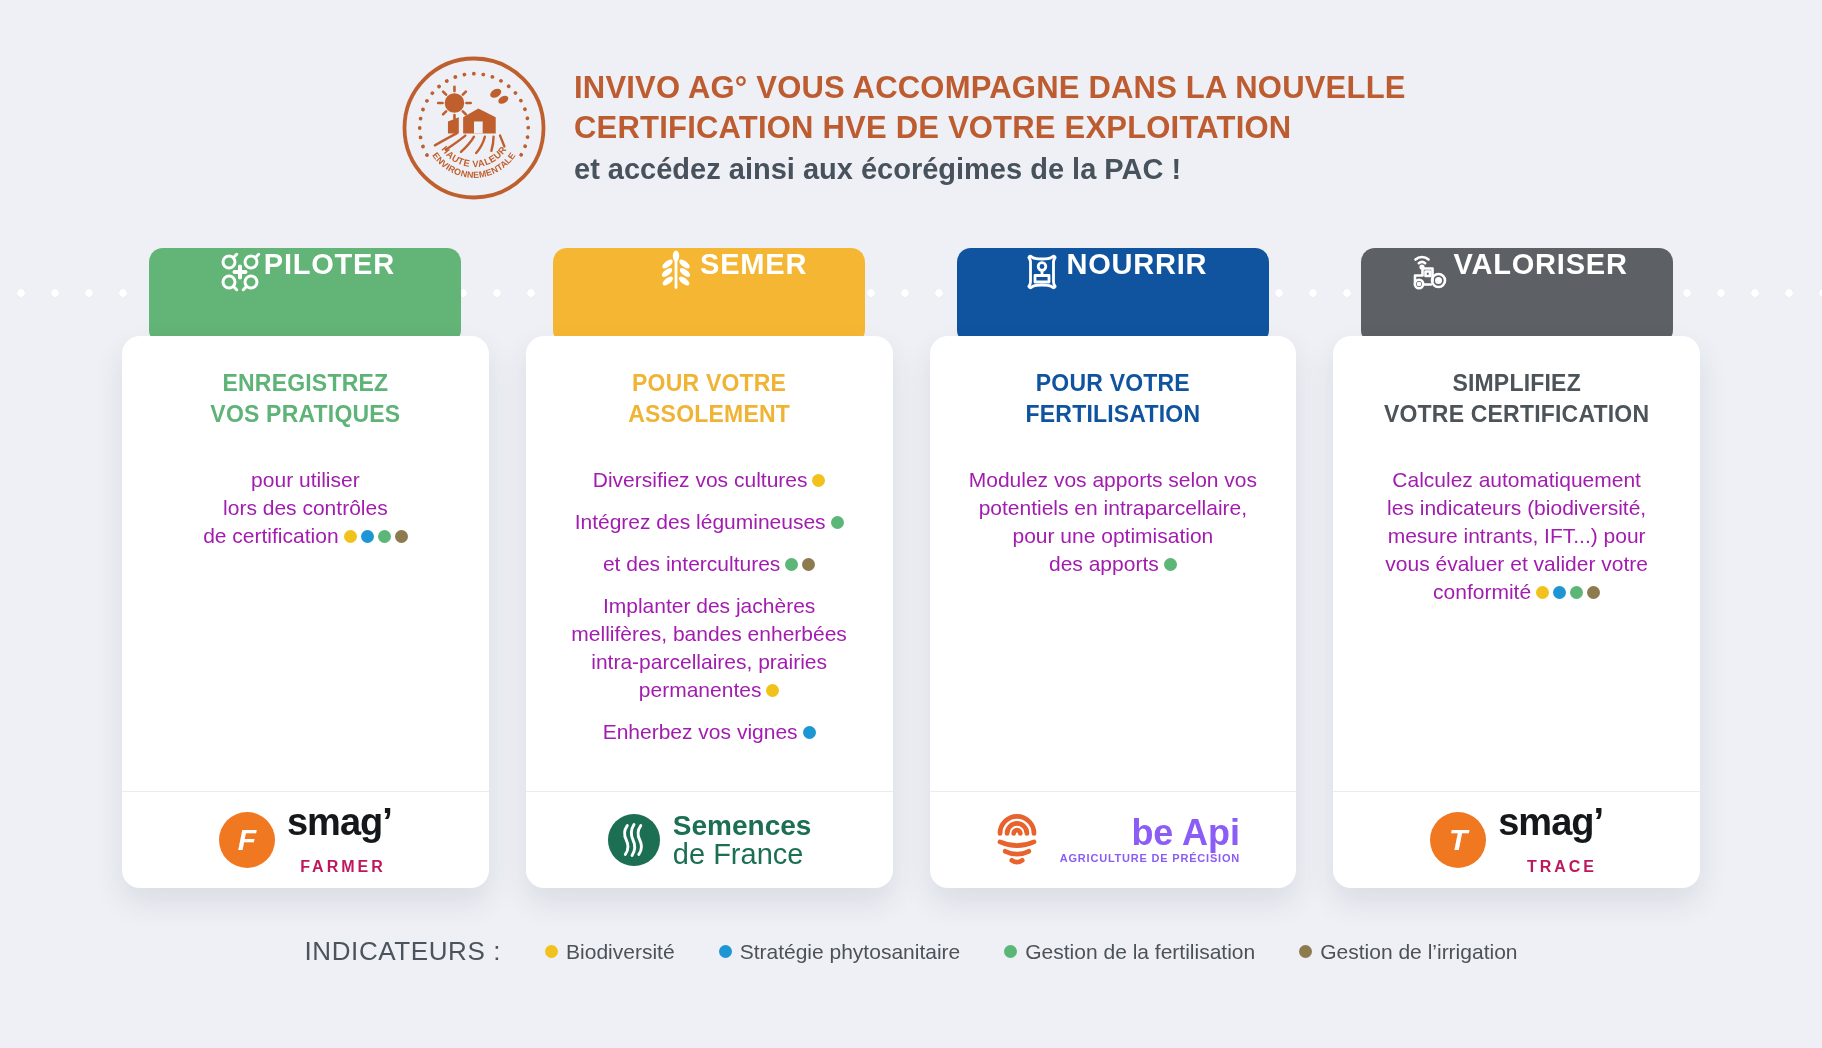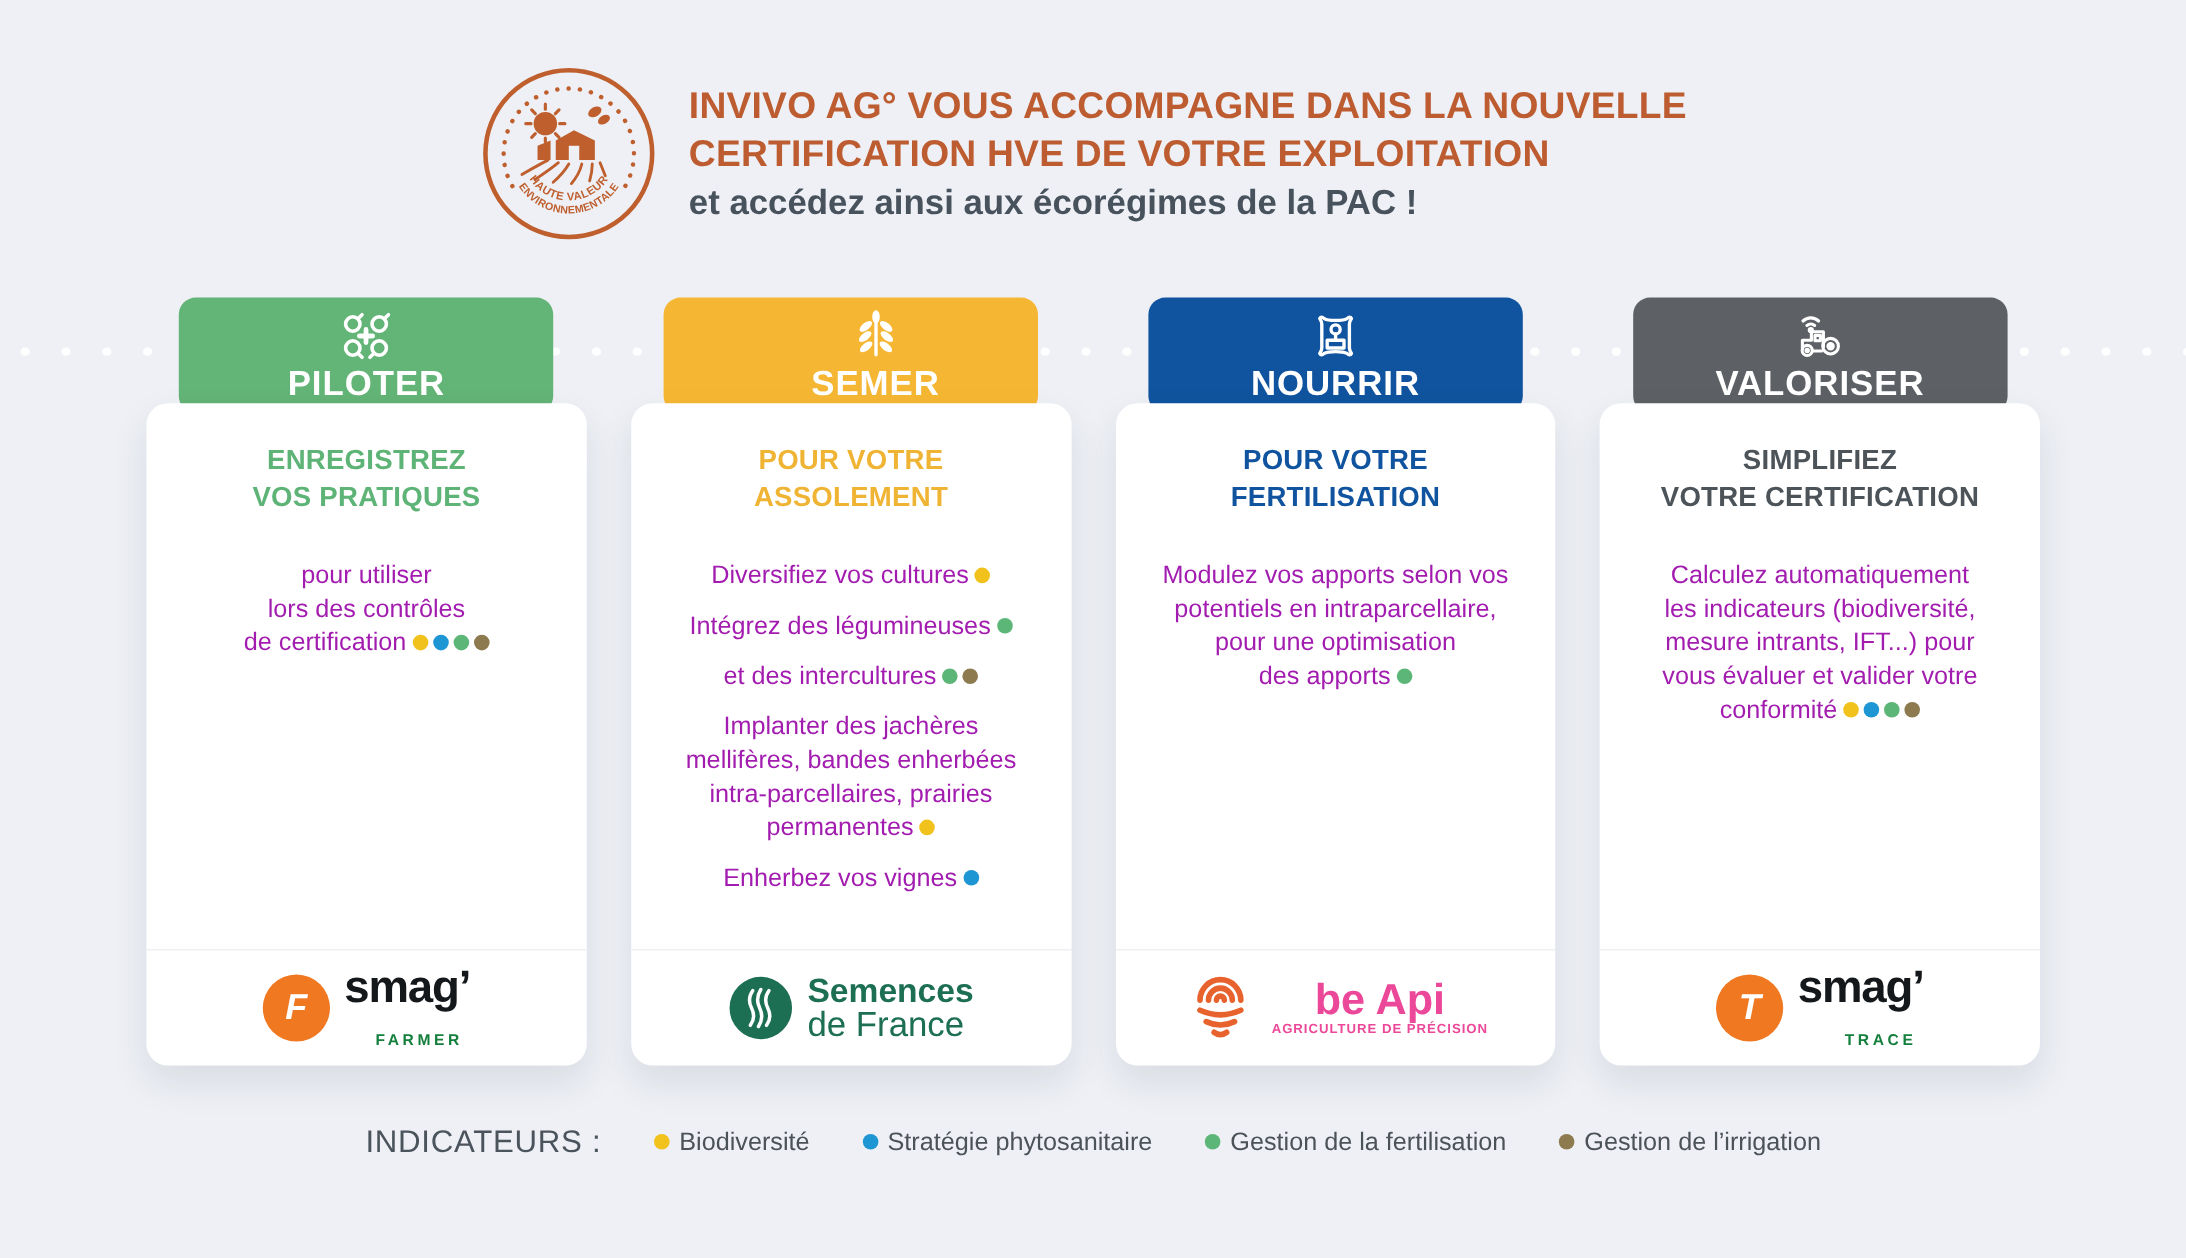--- a/index.html
+++ b/index.html
@@ -14,46 +14,46 @@
   .subtitle { font-size:29px; font-weight:700; color:#47525d; line-height:38px; margin-top:2px; }
 
   
   .dotline { position:absolute; left:0; right:0; top:288px; height:10px; z-index:0;
     background-image:radial-gradient(circle closest-side, #ffffff 72%, rgba(255,255,255,0) 75%);
     background-size:34px 10px; background-repeat:repeat-x; background-position:4px 0; }
 
   
   .cards-row { position:absolute; left:122px; top:248px; width:1578px; display:flex; gap:37px; }
   .card-col { flex:1 1 0; display:flex; flex-direction:column; align-items:center; position:relative; }
-  .pill { width:312px; height:96px; border-radius:14px; display:flex; align-items:center; justify-content:center;
-    position:relative; z-index:1;flex-direction:column; }
+  .pill { width:312px; height:96px; border-radius:14px; display:flex; justify-content:center;
+    position:relative; z-index:1; }
   .pill-label { color:#ffffff; font-size:29px; font-weight:800; letter-spacing:.8px; }
   .pill-icon { width:48px; height:48px; display:block; }
   .card { position:relative; z-index:2; margin-top:-8px; width:100%; height:552px; background:#ffffff;
     border-radius:18px; box-shadow:0 14px 30px rgba(30,45,70,.10); padding:32px 20px 0; }
   .card-title { text-align:center; font-size:23px; font-weight:800; line-height:31px; letter-spacing:.2px; }
   .card-items { margin-top:36px; text-align:center; }
   .card-item { font-size:21px; color:#a21caf; line-height:28px; margin-bottom:14px; }
   .dot { display:inline-block; width:13px; height:13px; border-radius:50%; vertical-align:middle;
     margin-left:5px; position:relative; top:-1px; }
   .dot + .dot { margin-left:4px; }
   .logo-area { position:absolute; left:0; right:0; bottom:0; height:97px; border-top:1px solid #e9ecf1;
     display:flex; align-items:center; justify-content:center; }
 
   
   .logo { display:flex; align-items:center; gap:12px; }
   .logo-circle { width:56px; height:56px; border-radius:50%; background:#f07820; color:#ffffff;
     display:flex; align-items:center; justify-content:center; font-size:30px; font-weight:800; font-style:italic; }
   .smag-col { display:flex; flex-direction:column; align-items:flex-end; }
   .smag-brand { font-size:38px; font-weight:700; color:#15181b; letter-spacing:-1px; line-height:34px; }
-  .smag-sub { font-size:13px; font-weight:800; color:#15803d; letter-spacing:3px; margin-top:19px; margin-right:6px; }
+  .smag-sub { font-size:16px; font-weight:800; color:#be185d; letter-spacing:3px; margin-top:19px; margin-right:6px; }
   .sdf-col { display:flex; flex-direction:column; align-items:flex-start; color:#1d6f54; }
   .sdf-line1 { font-size:28px; font-weight:800; line-height:28px; }
   .sdf-line2 { font-size:29px; font-weight:500; line-height:28px; }
-  .beapi-col { display:flex; flex-direction:column; align-items:center; color:#ec4899; }
+  .beapi-col { display:flex; flex-direction:column; align-items:flex-end; color:#8b5cf6; }
   .beapi-brand { font-size:36px; font-weight:600; line-height:34px; }
   .beapi-tag { font-size:11px; font-weight:800; letter-spacing:.8px; margin-top:2px; }
 
   
   .legend { position:absolute; left:0; right:0; top:936px; display:flex; align-items:center;
     justify-content:center; gap:44px; }
   .legend-label { font-size:26px; color:#4b545c; letter-spacing:.6px; }
   .legend-item { display:flex; align-items:center; gap:8px; font-size:21px; color:#4b5258; }
   .legend-item .dot { margin-left:0; top:0; }
 </style>

